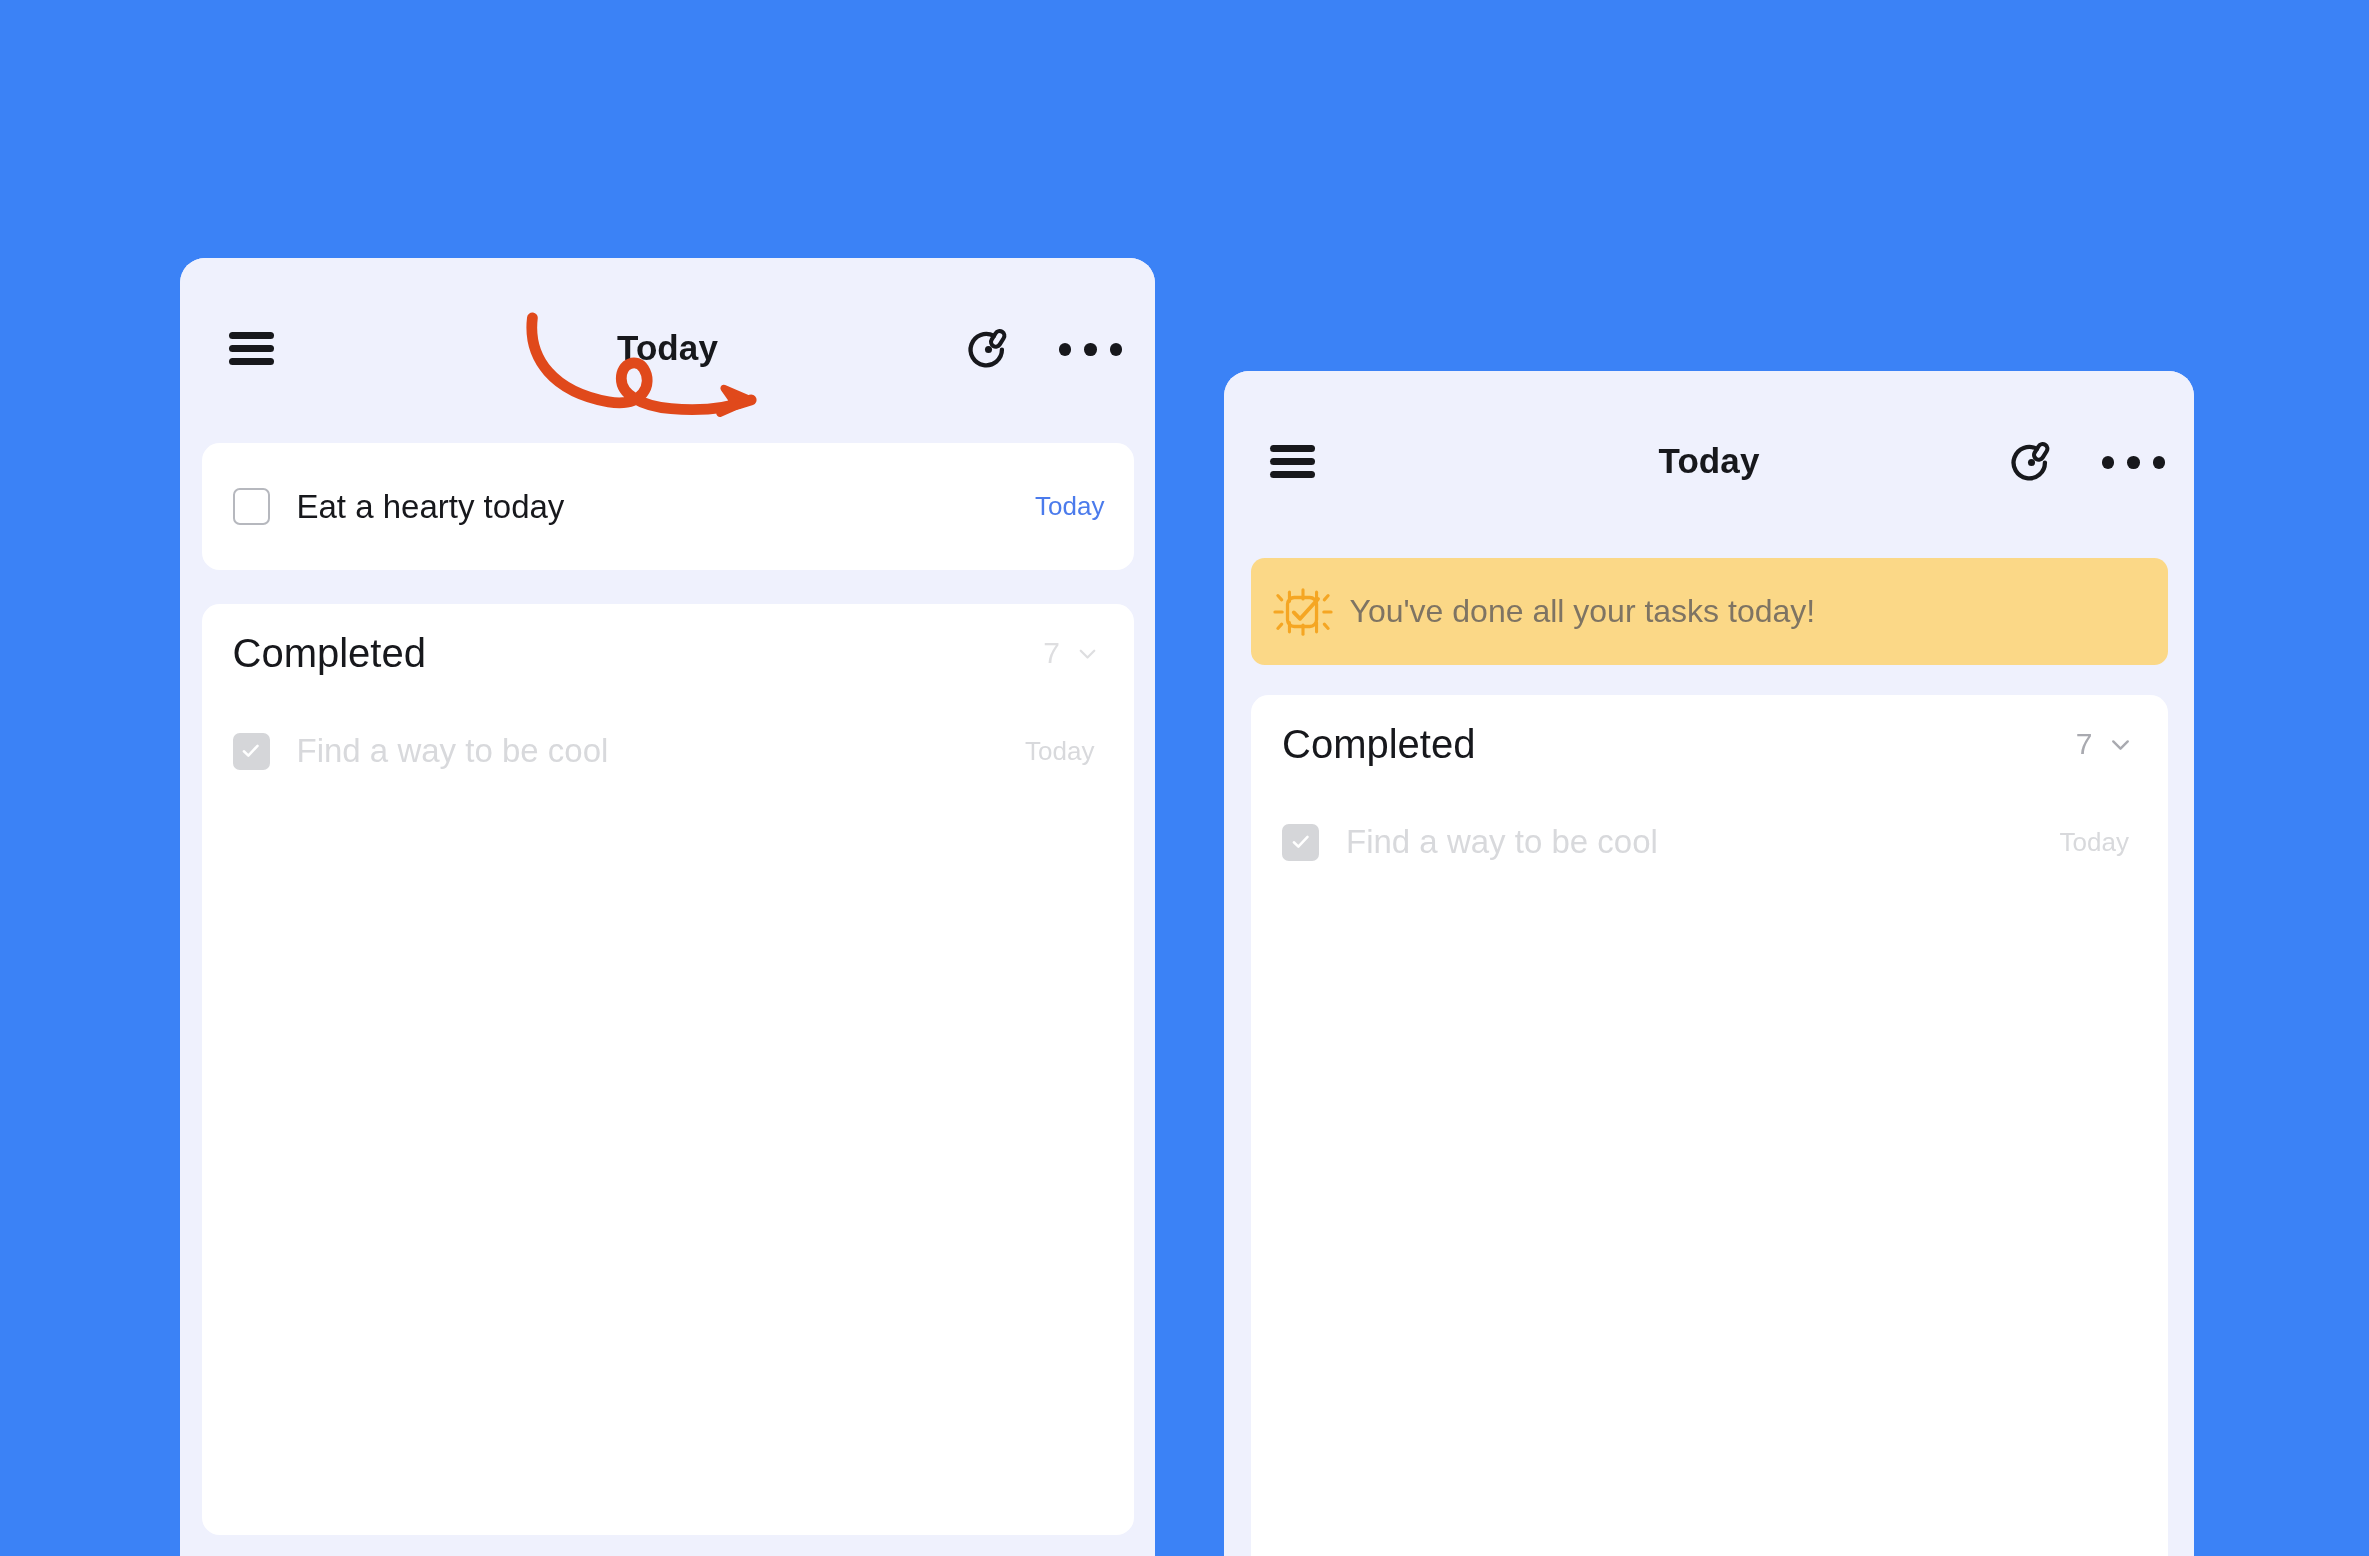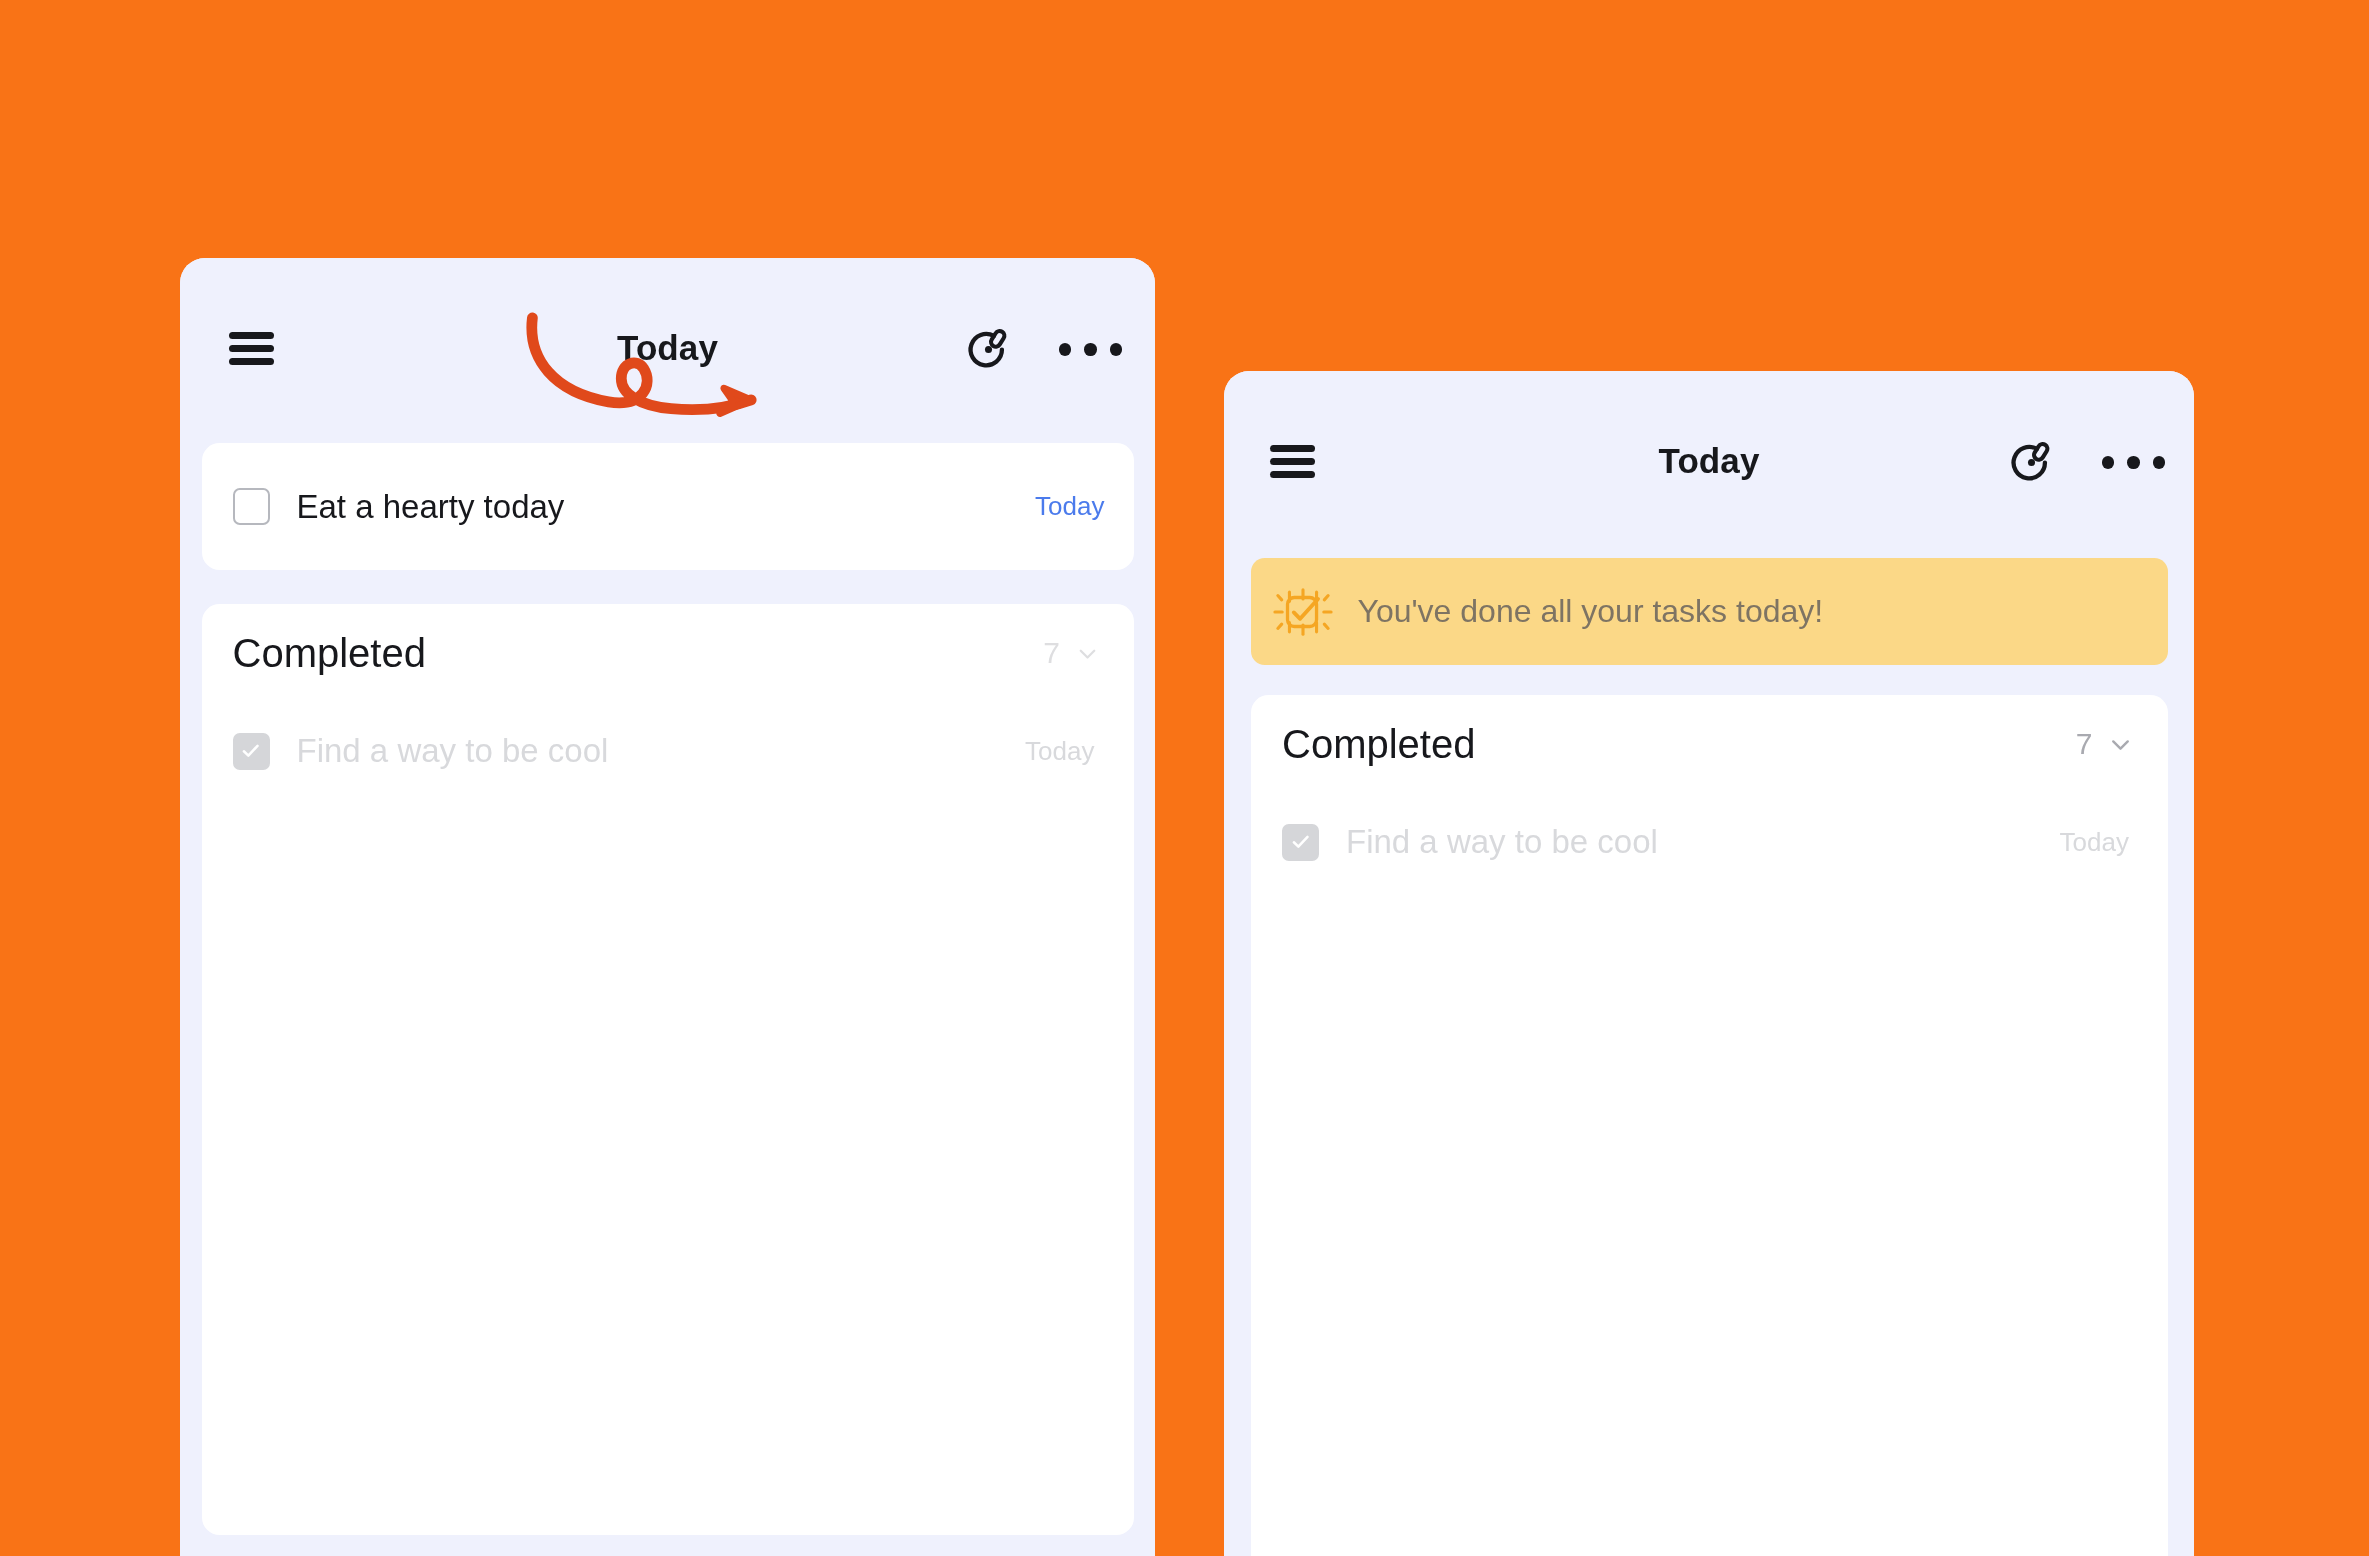--- a/index.html
+++ b/index.html
@@ -4,21 +4,21 @@
 <style>
   * { box-sizing: border-box; margin: 0; padding: 0; }
   html, body {
     width: 2370px; height: 1556px;
     overflow: hidden;
     font-family: "Liberation Sans", sans-serif;
   }
   #stage {
     position: relative;
     width: 2370px; height: 1556px;
-    background: #f97316;
+    background: #3b82f6;
   }
 
   
   .panel {
     position: absolute;
     background: #EFF1FD;
     border-radius: 25px;
     overflow: hidden;
   }
   .panel.left  { left: 180px;  top: 258px; width: 975px; height: 1365px; }
@@ -83,21 +83,21 @@
   
   .card.task-card      { left: 21.5px; top: 185px;  width: 932px; height: 127px; }
   .card.completed-card { left: 21.5px; top: 346px;  width: 932px; height: 931px; border-radius: 17.6px 17.6px 17.6px 17.6px; }
 
   
   .banner {
     position: absolute;
     left: 27px; top: 187px; width: 917px; height: 107px;
     background: #FBD887;
     border-radius: 13.7px;
-    display: flex; align-items: center; gap: 25px;
+    display: flex; align-items: center; gap: 17px;
     padding-left: 21.5px;
   }
   .banner-text {
     font-size: 32px;
     color: #7E7463;
     font-weight: 400;
     white-space: nowrap;
   }
   .card.completed-card-r { left: 27px; top: 324px; width: 917px; height: 936px; }
 

